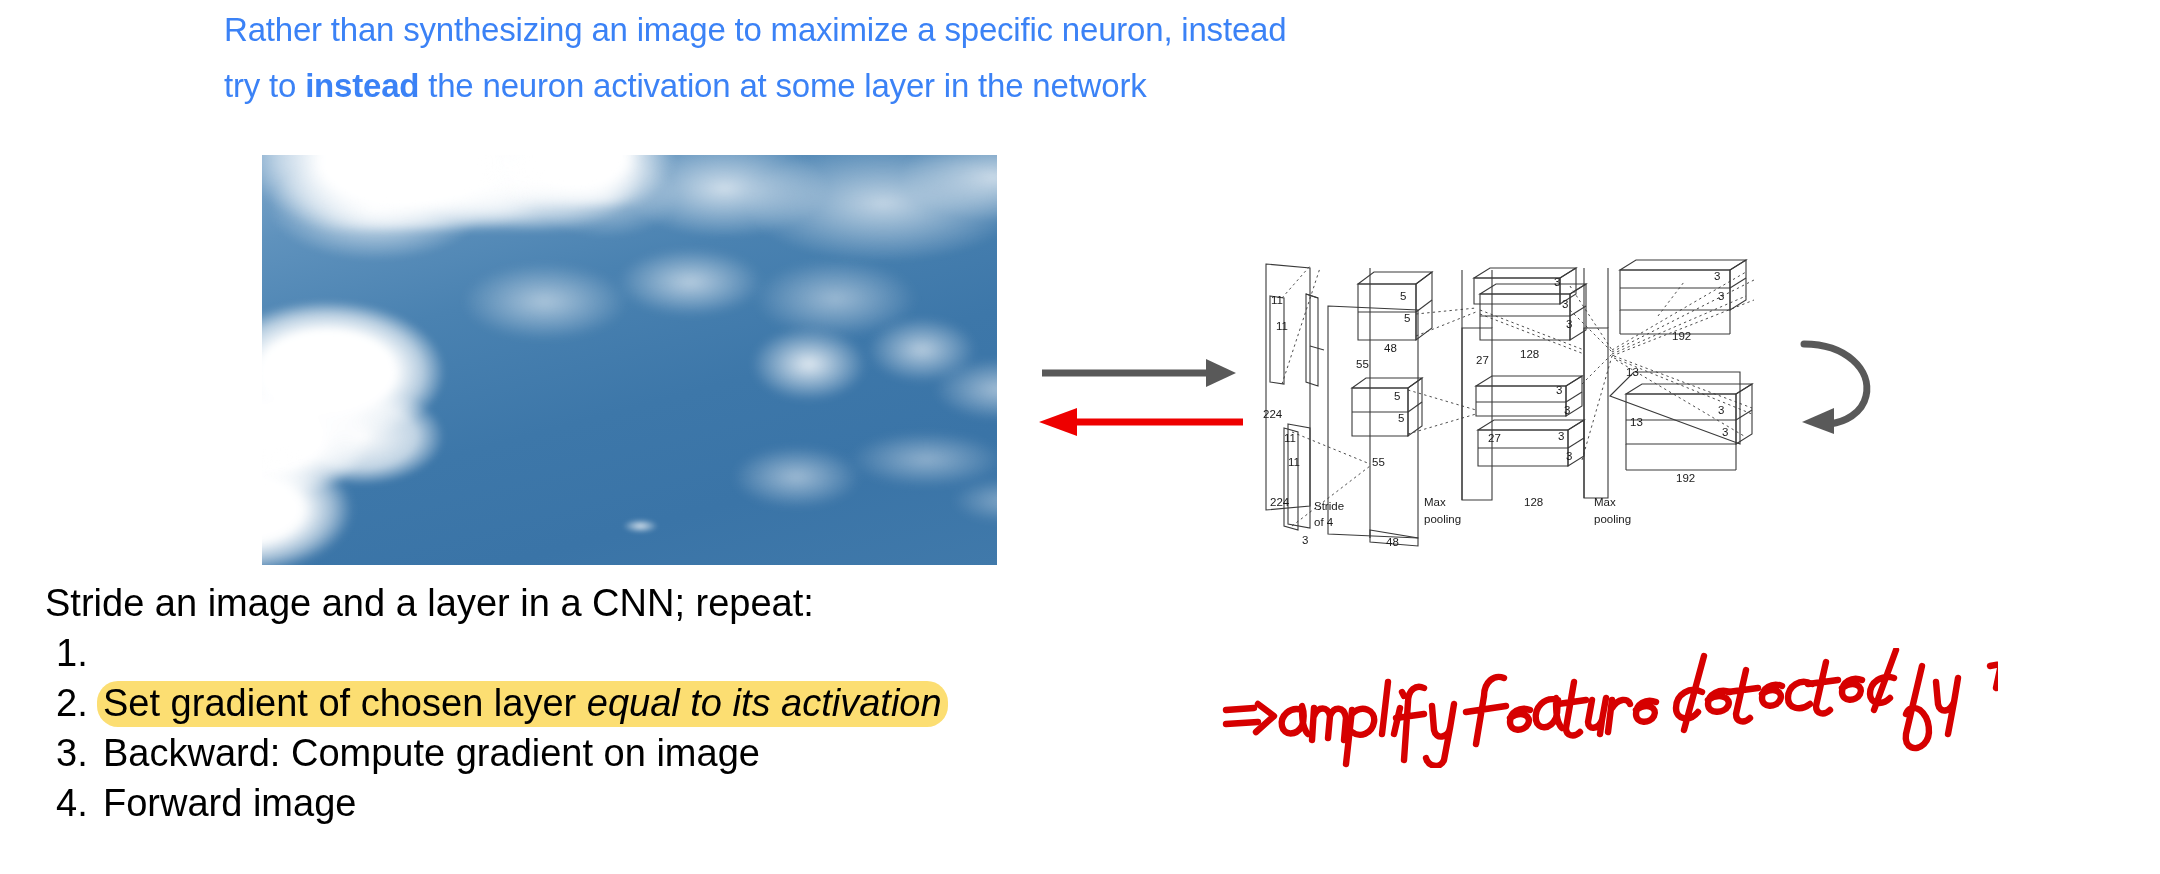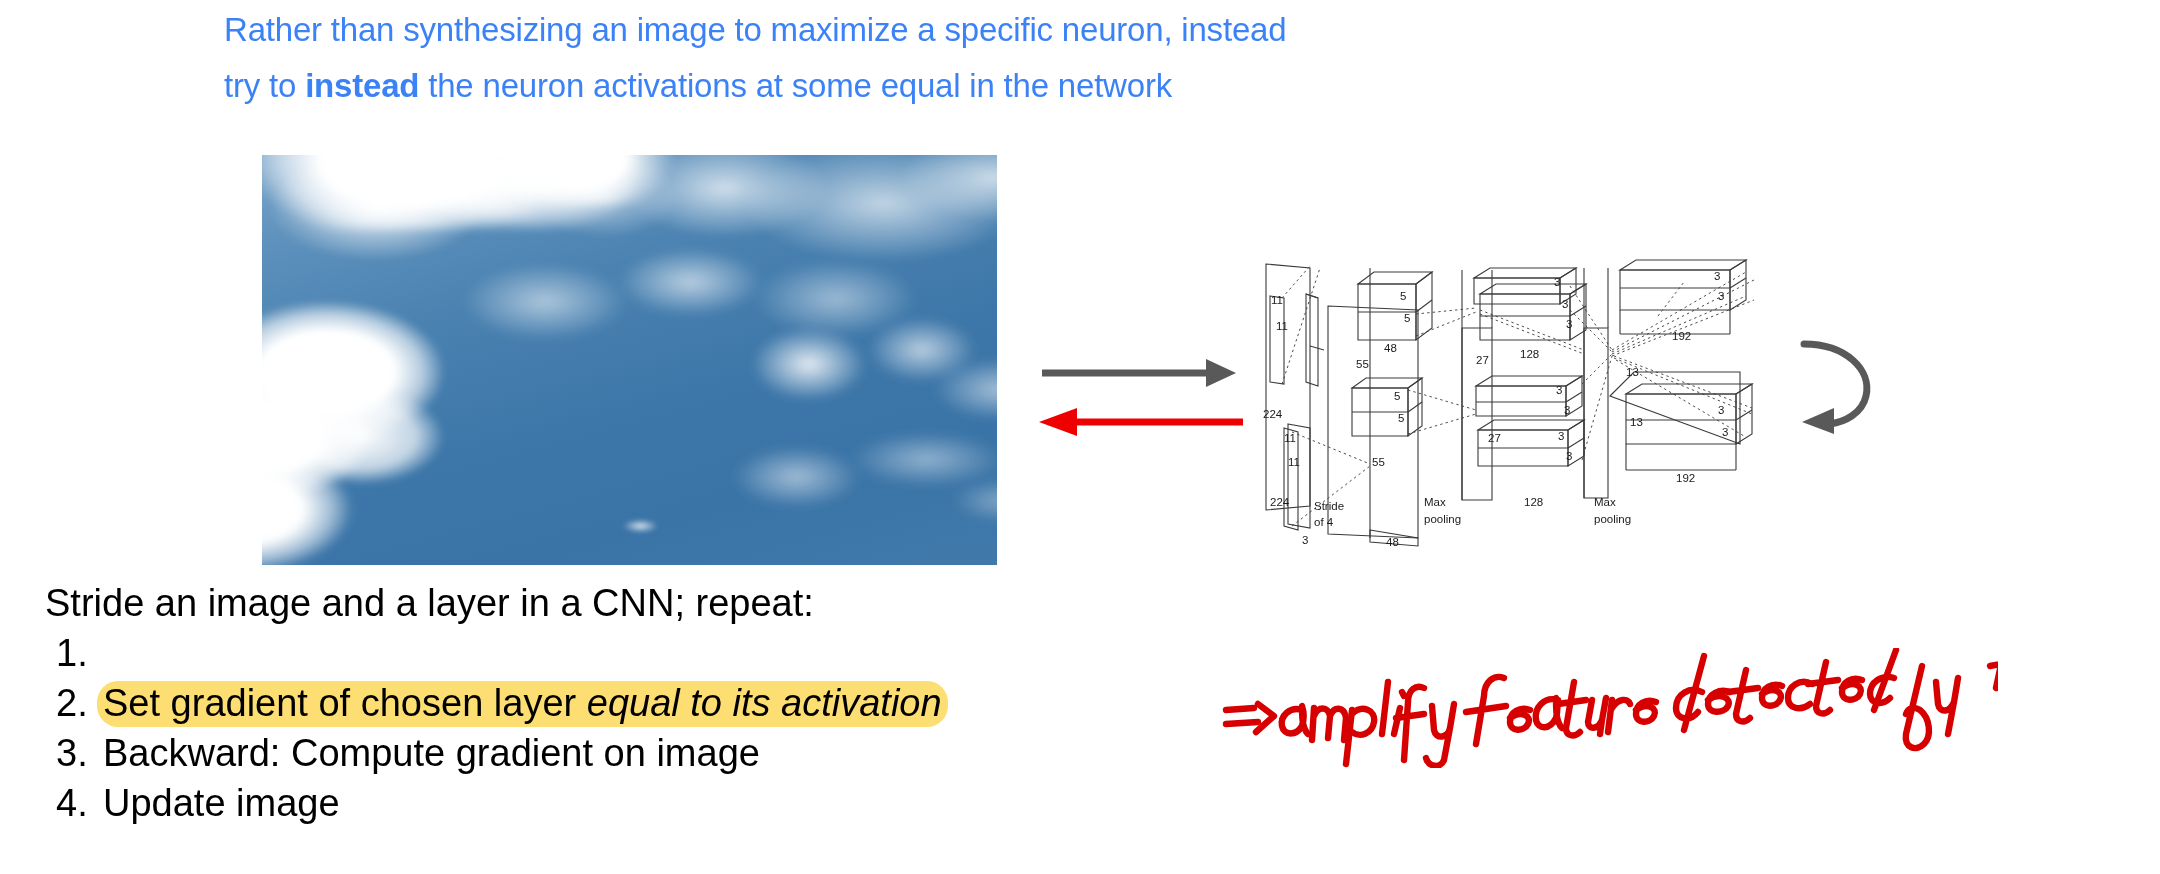--- a/index.html
+++ b/index.html
@@ -196,21 +196,21 @@
     width: 780px;
     height: 120px;
     pointer-events: none;
   }
 </style>
 </head>
 <body>
 
 <div id="title-block">
   <div><span>Rather than synthesizing an image to maximize a specific neuron, instead</span></div>
-  <div><span>try to </span><span class="b">instead</span><span> the neuron activations at some equal in the network</span></div>
+  <div><span>try to </span><span class="b">instead</span><span> the neuron activation at some layer in the network</span></div>
 </div>
 
 <div id="sky-photo">
   <div class="sky-base"></div>
   <div class="cirrus-a"></div>
   <div class="cirrus-b"></div>
   <div class="cumulus-top"></div>
   <div class="cumulus-top2"></div>
   <div class="cumulus-left"></div>
   <div class="cumulus-left-b"></div>
@@ -415,21 +415,21 @@
     <span class="step-txt"><span class="hl"><span>Set gradient of chosen layer </span><span class="it">equal to its activation</span></span></span>
   </div>
 
   <div class="step-row">
     <span class="step-num">3.</span>
     <span class="step-txt">Backward: Compute gradient on image</span>
   </div>
 
   <div class="step-row">
     <span class="step-num">4.</span>
-    <span class="step-txt">Update image</span>
+    <span class="step-txt">Forward image</span>
   </div>
 </div>
 
 <div id="handwriting" aria-label="=&gt; amplify feature detected by the network">
 <svg width="780" height="120" viewBox="0 0 780 120">
   <g fill="none" stroke="#d60000" stroke-width="6.4" stroke-linecap="round" stroke-linejoin="round">
 
     <path d="M8 62 L36 60"></path>
     <path d="M8 76 L40 74"></path>
     <path d="M40 56 L56 68 L38 84"></path>

